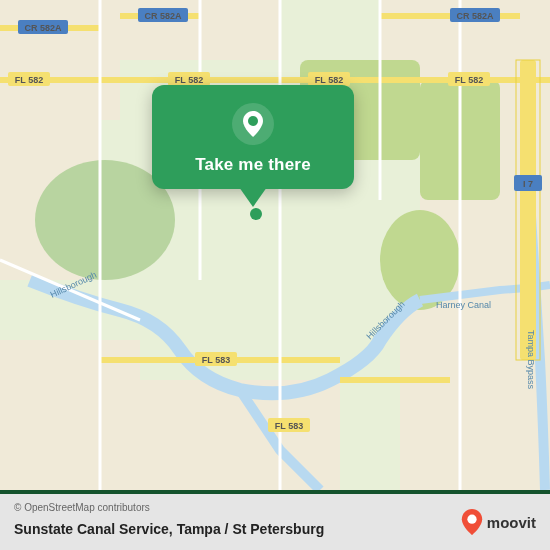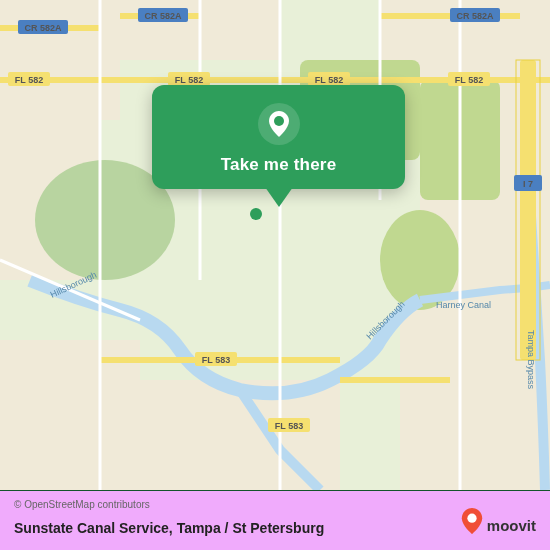--- a/index.html
+++ b/index.html
@@ -25,21 +25,21 @@
       position: absolute;
       top: 0; left: 0;
       width: 100%; height: 100%;
     }
 
     
     #popup-card {
       position: absolute;
       top: 85px;
       left: 152px;
-      width: 253px;
+      width: 202px;
       background: #2e9e5b;
       border-radius: 12px;
       display: flex;
       flex-direction: column;
       align-items: center;
       padding: 18px 20px 14px 20px;
       z-index: 10;
       box-shadow: 0 4px 16px rgba(0,0,0,0.25);
     }
 
@@ -66,25 +66,25 @@
       color: #ffffff;
       font-size: 17px;
       font-weight: 600;
       letter-spacing: 0.2px;
     }
 
     
     #bottom-bar {
       width: 550px;
       height: 60px;
-      background: #f0abfc;
+      background: #e5e5e5;
       display: flex;
       align-items: center;
       padding: 0 14px;
-      border-top: 1px solid #14532d;
+      border-top: 4px solid #14532d;
       position: relative;
     }
 
     .copyright {
       font-size: 10px;
       color: #666;
       position: absolute;
       top: 8px;
       left: 14px;
     }
@@ -95,21 +95,21 @@
       color: #222;
       margin-top: 14px;
     }
 
     .moovit-logo {
       position: absolute;
       right: 14px;
       top: 50%;
       transform: translateY(-50%);
       display: flex;
-      align-items: flex-end;
+      align-items: center;
       gap: 4px;
     }
 
     .moovit-pin {
       width: 22px;
       height: 26px;
     }
 
     .moovit-text {
       font-size: 15px;

